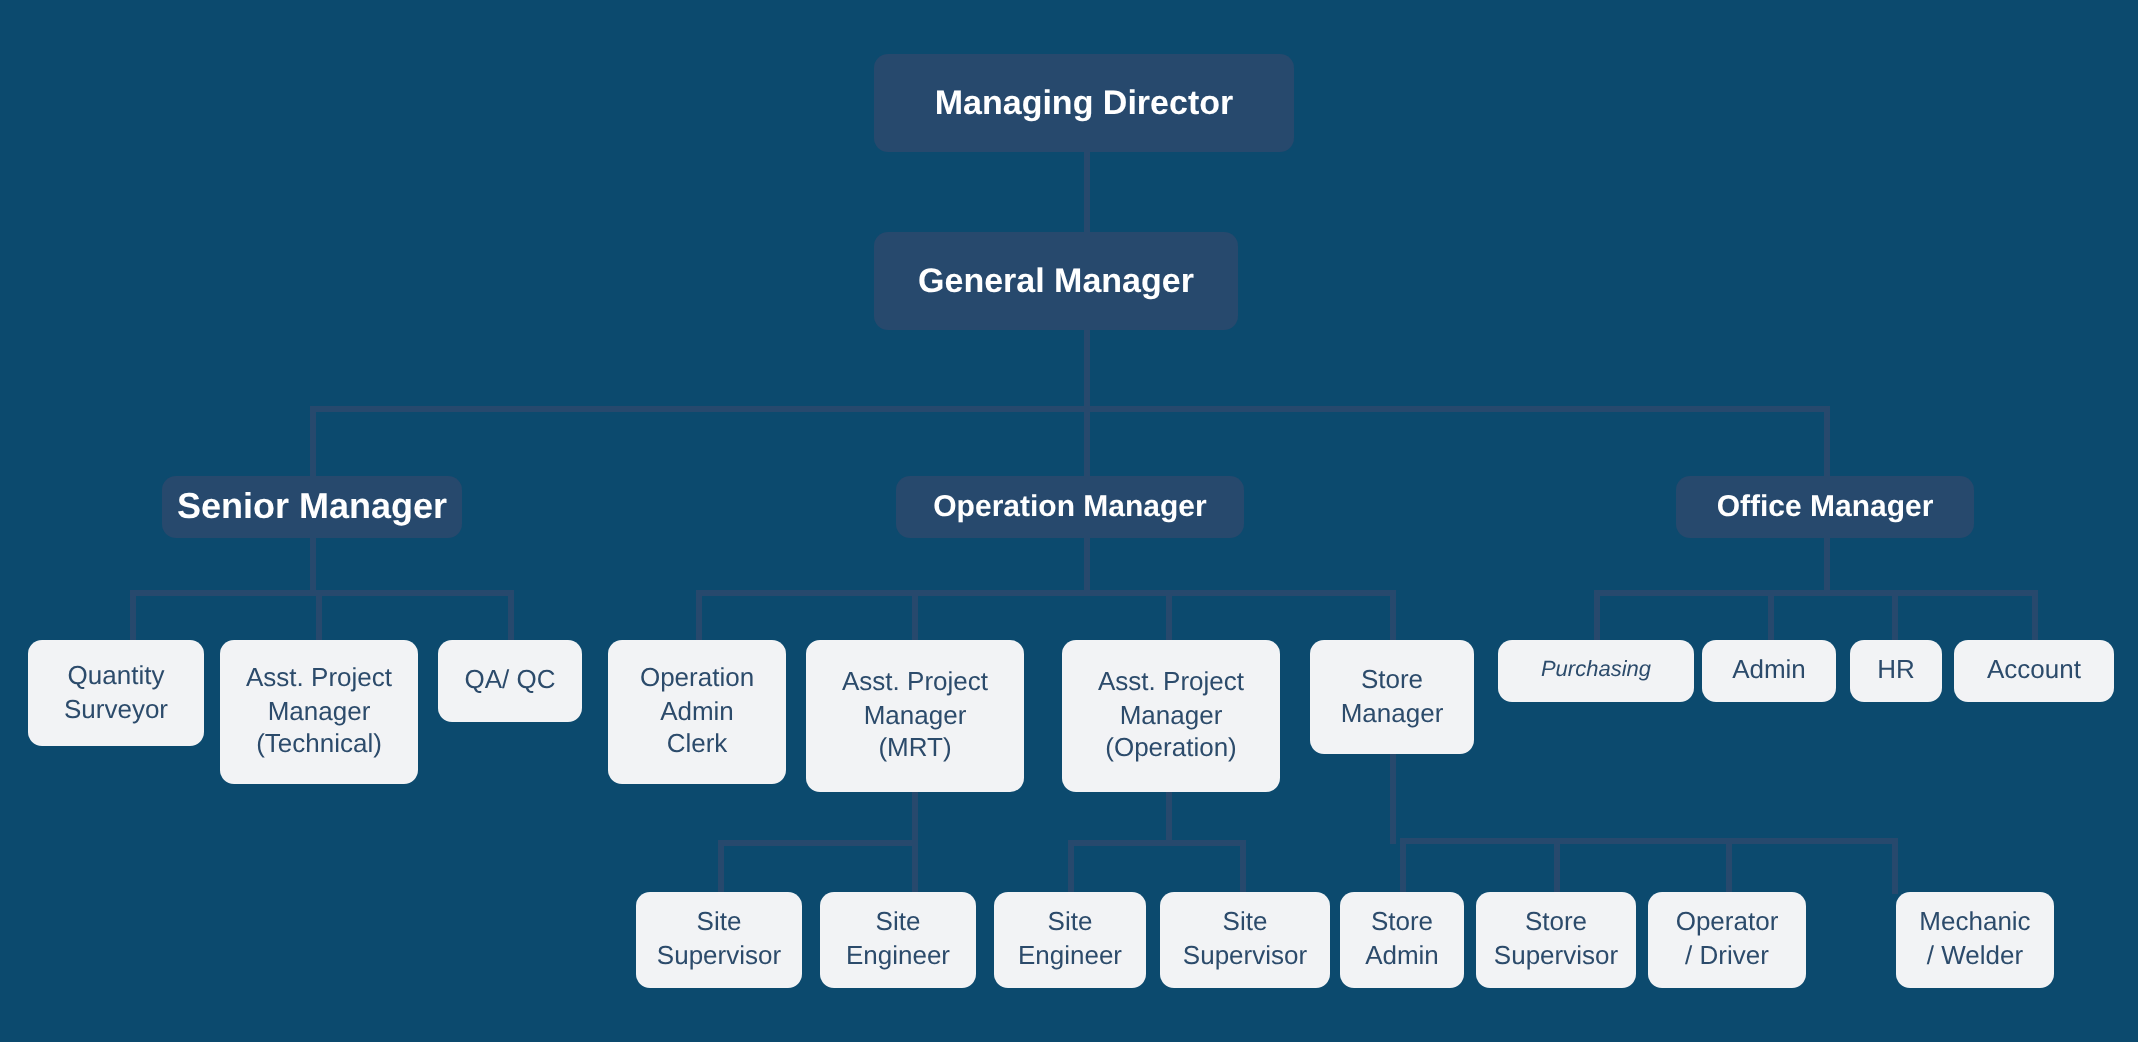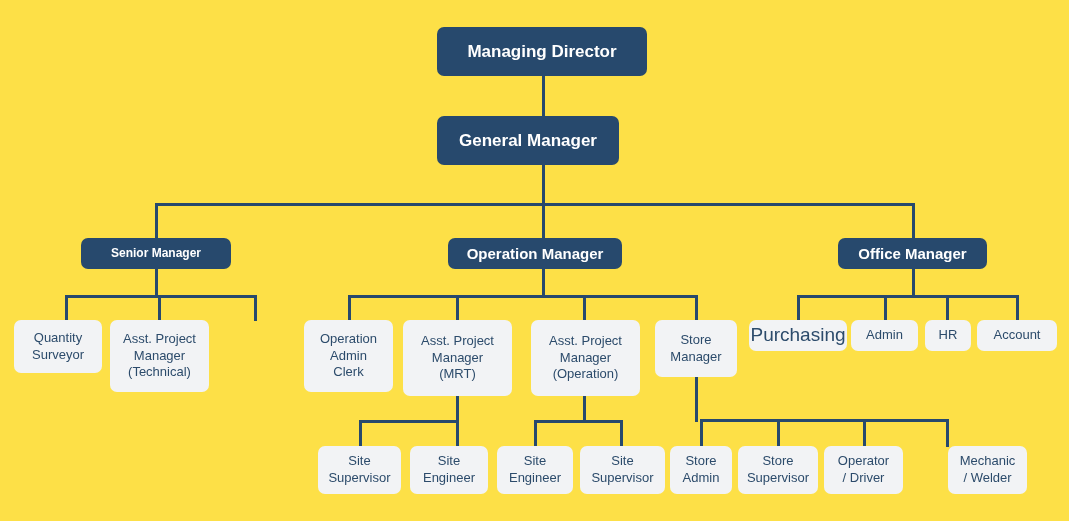--- a/index.html
+++ b/index.html
@@ -10,21 +10,21 @@
   body {
     width: 1069px;
     height: 521px;
     font-family: "Liberation Sans", sans-serif;
     overflow: hidden;
   }
   #chart {
     position: relative;
     width: 1069px;
     height: 521px;
-    background: #fde047;
+    background: #0c4a6e;
   }
   .node {
     position: absolute;
     box-sizing: border-box;
     display: flex;
     align-items: center;
     justify-content: center;
     text-align: center;
     border-radius: 7px;
     line-height: 1.28;
@@ -96,50 +96,51 @@
   <div class="conn h" style="left:700px; top:419px; width:248px;"></div>
   <div class="conn v" style="left:700px; top:419px; height:28px;"></div>
   <div class="conn v" style="left:777px; top:419px; height:28px;"></div>
   <div class="conn v" style="left:863px; top:419px; height:28px;"></div>
   <div class="conn v" style="left:946px; top:419px; height:28px;"></div>
 
   <div class="node primary" style="left:437px; top:27px; width:210px; height:49px; font-size:17px;">Managing Director</div>
 
   <div class="node primary" style="left:437px; top:116px; width:182px; height:49px; font-size:17px;">General Manager</div>
 
-  <div class="node primary" style="left:81px; top:238px; width:150px; height:31px; font-size:12px;">Senior Manager</div>
+  <div class="node primary" style="left:81px; top:238px; width:150px; height:31px; font-size:18px;">Senior Manager</div>
 
   <div class="node primary" style="left:448px; top:238px; width:174px; height:31px; font-size:15px;">Operation Manager</div>
 
   <div class="node leaf" style="left:14px; top:320px; width:88px; height:53px; font-size:13px;">Quantity
 Surveyor</div>
 
   <div class="node primary" style="left:838px; top:238px; width:149px; height:31px; font-size:15px;">Office Manager</div>
 
   <div class="node leaf" style="left:110px; top:320px; width:99px; height:72px; font-size:13px;">Asst. Project
 Manager
 (Technical)</div>
 
+  <div class="node leaf" style="left:219px; top:320px; width:72px; height:41px; font-size:13px;">QA/ QC</div>
 
   <div class="node leaf" style="left:304px; top:320px; width:89px; height:72px; font-size:13px;text-align:center;">Operation
 Admin
 Clerk</div>
 
   <div class="node leaf" style="left:403px; top:320px; width:109px; height:76px; font-size:13px;">Asst. Project
 Manager
 (MRT)</div>
 
   <div class="node leaf" style="left:531px; top:320px; width:109px; height:76px; font-size:13px;">Asst. Project
 Manager
 (Operation)</div>
 
   <div class="node leaf" style="left:655px; top:320px; width:82px; height:57px; font-size:13px;">Store
 Manager</div>
 
-  <div class="node leaf" style="left:749px; top:320px; width:98px; height:31px; font-size:19px;">Purchasing</div>
+  <div class="node leaf" style="left:749px; top:320px; width:98px; height:31px; font-size:11px;font-style:italic;">Purchasing</div>
 
   <div class="node leaf" style="left:851px; top:320px; width:67px; height:31px; font-size:13px;">Admin</div>
 
   <div class="node leaf" style="left:925px; top:320px; width:46px; height:31px; font-size:13px;">HR</div>
 
   <div class="node leaf" style="left:977px; top:320px; width:80px; height:31px; font-size:13px;">Account</div>
 
   <div class="node leaf" style="left:318px; top:446px; width:83px; height:48px; font-size:13px;">Site
 Supervisor</div>
 

